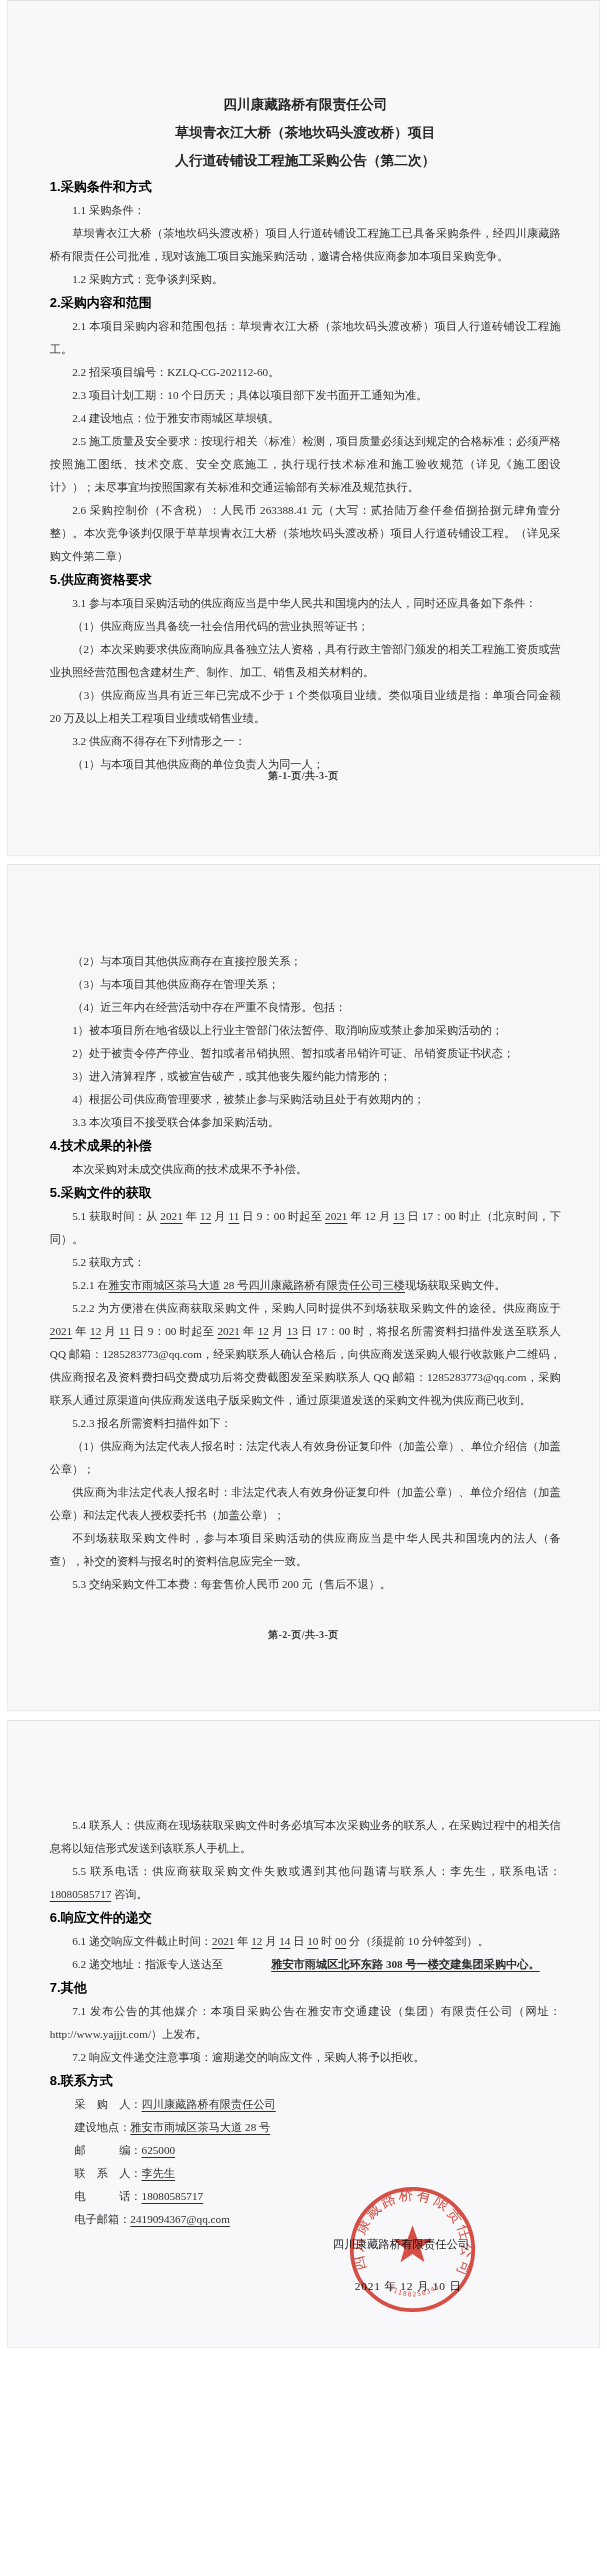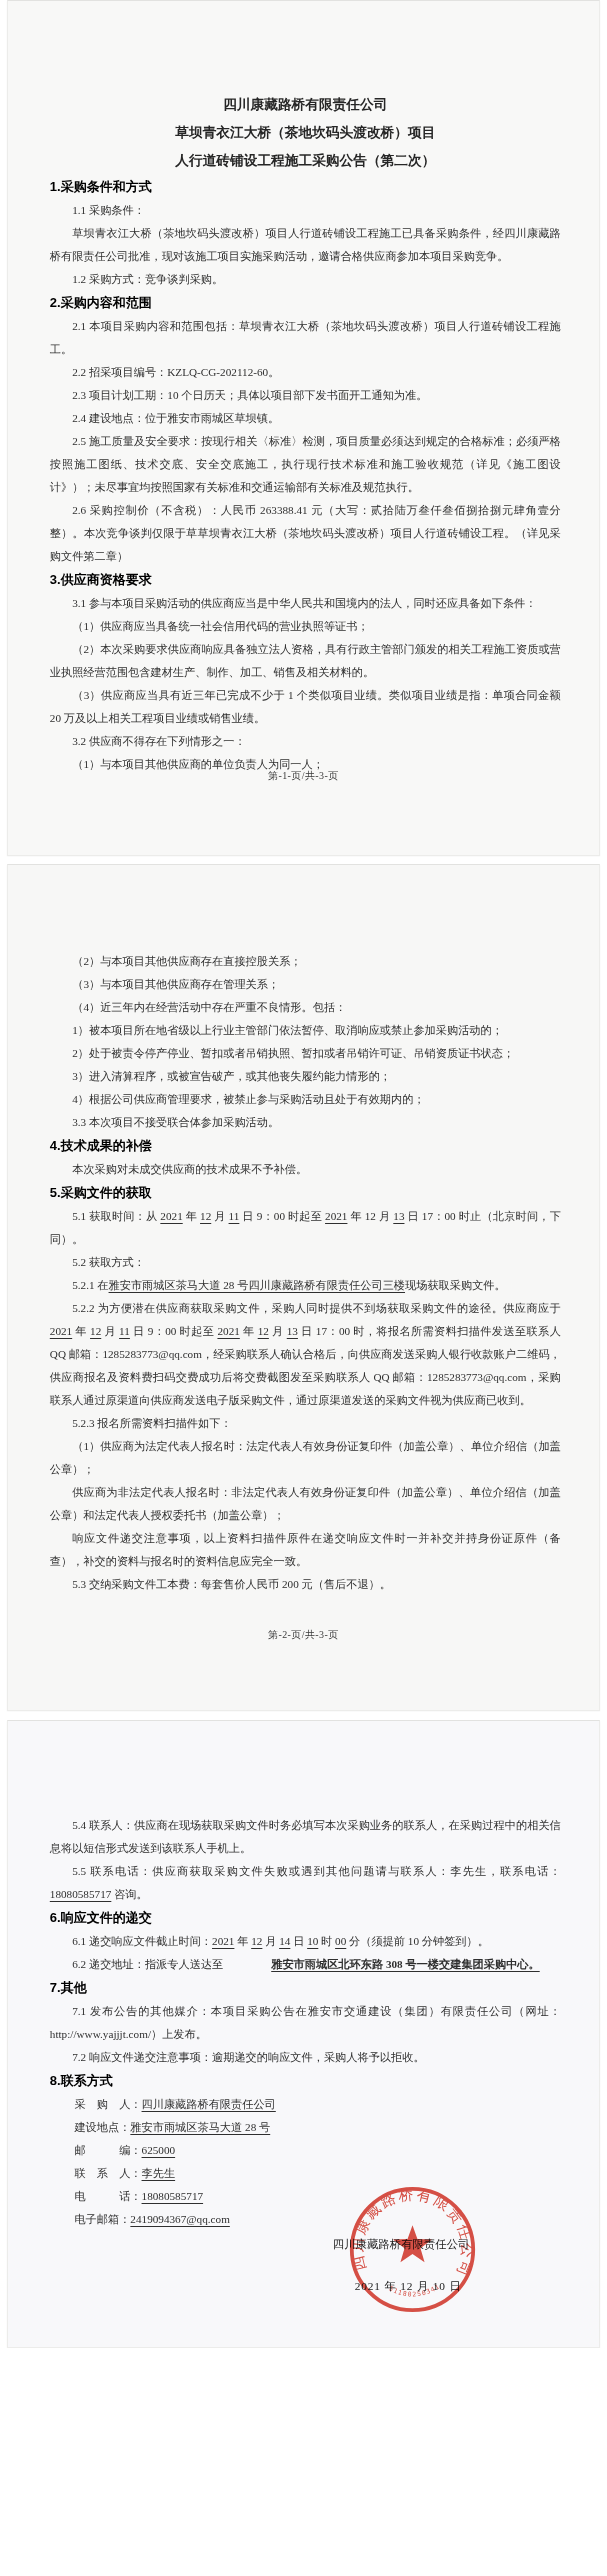--- a/index.html
+++ b/index.html
@@ -57,20 +57,21 @@
   }
   .u{text-decoration:underline;text-underline-offset:3px;}
   .bu{font-weight:bold;text-decoration:underline;text-underline-offset:3px;margin-left:48px;}
   .page-footer{
     position:absolute;
     left:0;right:0;
     text-align:center;
     font-size:10px;
     color:#3a3a3a;
     letter-spacing:0.4px;
+    font-weight:bold;
   }
   .page-1 .page-footer{top:768px;}
   .page-2 .page-footer{top:763px;}
   .page-3 .page-footer{top:769px;}
   
   .sig-company{
     position:absolute;left:325px;top:516px;
     font-size:11.4px;color:#222;white-space:nowrap;
   }
   .sig-date{
@@ -98,21 +99,21 @@
         <p class="blk blk-p"><span>1.1 采购条件：</span></p>
         <p class="blk blk-p"><span>草坝青衣江大桥（茶地坎码头渡改桥）项目人行道砖铺设工程施工已具备采购条件，经四川康藏路桥有限责任公司批准，现对该施工项目实施采购活动，邀请合格供应商参加本项目采购竞争。</span></p>
         <p class="blk blk-p"><span>1.2 采购方式：竞争谈判采购。</span></p>
         <h2 class="blk blk-h"><span>2.采购内容和范围</span></h2>
         <p class="blk blk-p"><span>2.1 本项目采购内容和范围包括：草坝青衣江大桥（茶地坎码头渡改桥）项目人行道砖铺设工程施工。</span></p>
         <p class="blk blk-p"><span>2.2 招采项目编号：KZLQ-CG-202112-60。</span></p>
         <p class="blk blk-p"><span>2.3 项目计划工期：10 个日历天；具体以项目部下发书面开工通知为准。</span></p>
         <p class="blk blk-p"><span>2.4 建设地点：位于雅安市雨城区草坝镇。</span></p>
         <p class="blk blk-p"><span>2.5 施工质量及安全要求：按现行相关〈标准〉检测，项目质量必须达到规定的合格标准；必须严格按照施工图纸、技术交底、安全交底施工，执行现行技术标准和施工验收规范（详见《施工图设计》）；未尽事宜均按照国家有关标准和交通运输部有关标准及规范执行。</span></p>
         <p class="blk blk-p"><span>2.6 采购控制价（不含税）：人民币 263388.41 元（大写：贰拾陆万叁仟叁佰捌拾捌元肆角壹分整）。本次竞争谈判仅限于草草坝青衣江大桥（茶地坎码头渡改桥）项目人行道砖铺设工程。（详见采购文件第二章）</span></p>
-        <h2 class="blk blk-h"><span>3.供应商资格要求</span></h2>
+        <h2 class="blk blk-h"><span>5.供应商资格要求</span></h2>
         <p class="blk blk-p"><span>3.1 参与本项目采购活动的供应商应当是中华人民共和国境内的法人，同时还应具备如下条件：</span></p>
         <p class="blk blk-p"><span>（1）供应商应当具备统一社会信用代码的营业执照等证书；</span></p>
         <p class="blk blk-p"><span>（2）本次采购要求供应商响应具备独立法人资格，具有行政主管部门颁发的相关工程施工资质或营业执照经营范围包含建材生产、制作、加工、销售及相关材料的。</span></p>
         <p class="blk blk-p"><span>（3）供应商应当具有近三年已完成不少于 1 个类似项目业绩。类似项目业绩是指：单项合同金额 20 万及以上相关工程项目业绩或销售业绩。</span></p>
         <p class="blk blk-p"><span>3.2 供应商不得存在下列情形之一：</span></p>
         <p class="blk blk-p"><span>（1）与本项目其他供应商的单位负责人为同一人；</span></p>
       </div>
     <div class="page-footer">第-1-页/共-3-页</div>
   </div>
 
@@ -131,21 +132,21 @@
         <h2 class="blk blk-h"><span>4.技术成果的补偿</span></h2>
         <p class="blk blk-p"><span>本次采购对未成交供应商的技术成果不予补偿。</span></p>
         <h2 class="blk blk-h"><span>5.采购文件的获取</span></h2>
         <p class="blk blk-p"><span>5.1 获取时间：从 </span><span class="u">2021</span><span> 年 </span><span class="u">12</span><span> 月 </span><span class="u">11</span><span> 日 9：00 时起至 </span><span class="u">2021</span><span> 年 12 月 </span><span class="u">13</span><span> 日 17：00 时止（北京时间，下同）。</span></p>
         <p class="blk blk-p"><span>5.2 获取方式：</span></p>
         <p class="blk blk-p"><span>5.2.1 在</span><span class="u">雅安市雨城区茶马大道 28 号四川康藏路桥有限责任公司三楼</span><span>现场获取采购文件。</span></p>
         <p class="blk blk-p"><span>5.2.2 为方便潜在供应商获取采购文件，采购人同时提供不到场获取采购文件的途径。供应商应于 </span><span class="u">2021</span><span> 年 </span><span class="u">12</span><span> 月 </span><span class="u">11</span><span> 日 9：00 时起至 </span><span class="u">2021</span><span> 年 </span><span class="u">12</span><span> 月 </span><span class="u">13</span><span> 日 17：00 时，将报名所需资料扫描件发送至联系人 QQ 邮箱：1285283773@qq.com，经采购联系人确认合格后，向供应商发送采购人银行收款账户二维码，供应商报名及资料费扫码交费成功后将交费截图发至采购联系人 QQ 邮箱：1285283773@qq.com，采购联系人通过原渠道向供应商发送电子版采购文件，通过原渠道发送的采购文件视为供应商已收到。</span></p>
         <p class="blk blk-p"><span>5.2.3 报名所需资料扫描件如下：</span></p>
         <p class="blk blk-p"><span>（1）供应商为法定代表人报名时：法定代表人有效身份证复印件（加盖公章）、单位介绍信（加盖公章）；</span></p>
         <p class="blk blk-p"><span>供应商为非法定代表人报名时：非法定代表人有效身份证复印件（加盖公章）、单位介绍信（加盖公章）和法定代表人授权委托书（加盖公章）；</span></p>
-        <p class="blk blk-p"><span>响应文件递交注意事项，以上资料扫描件原件在递交响应文件时一并补交并持身份证原件（备查），补交的资料与报名时的资料信息应完全一致。</span></p>
+        <p class="blk blk-p"><span>不到场获取采购文件时，参与本项目采购活动的供应商应当是中华人民共和国境内的法人（备查），补交的资料与报名时的资料信息应完全一致。</span></p>
         <p class="blk blk-p"><span>5.3 交纳采购文件工本费：每套售价人民币 200 元（售后不退）。</span></p>
       </div>
     <div class="page-footer">第-2-页/共-3-页</div>
   </div>
 
   <div class="page-gap"></div>
 
   <div class="page page-3">
     <div class="page-content">
         <p class="blk blk-p"><span>5.4 联系人：供应商在现场获取采购文件时务必填写本次采购业务的联系人，在采购过程中的相关信息将以短信形式发送到该联系人手机上。</span></p>

